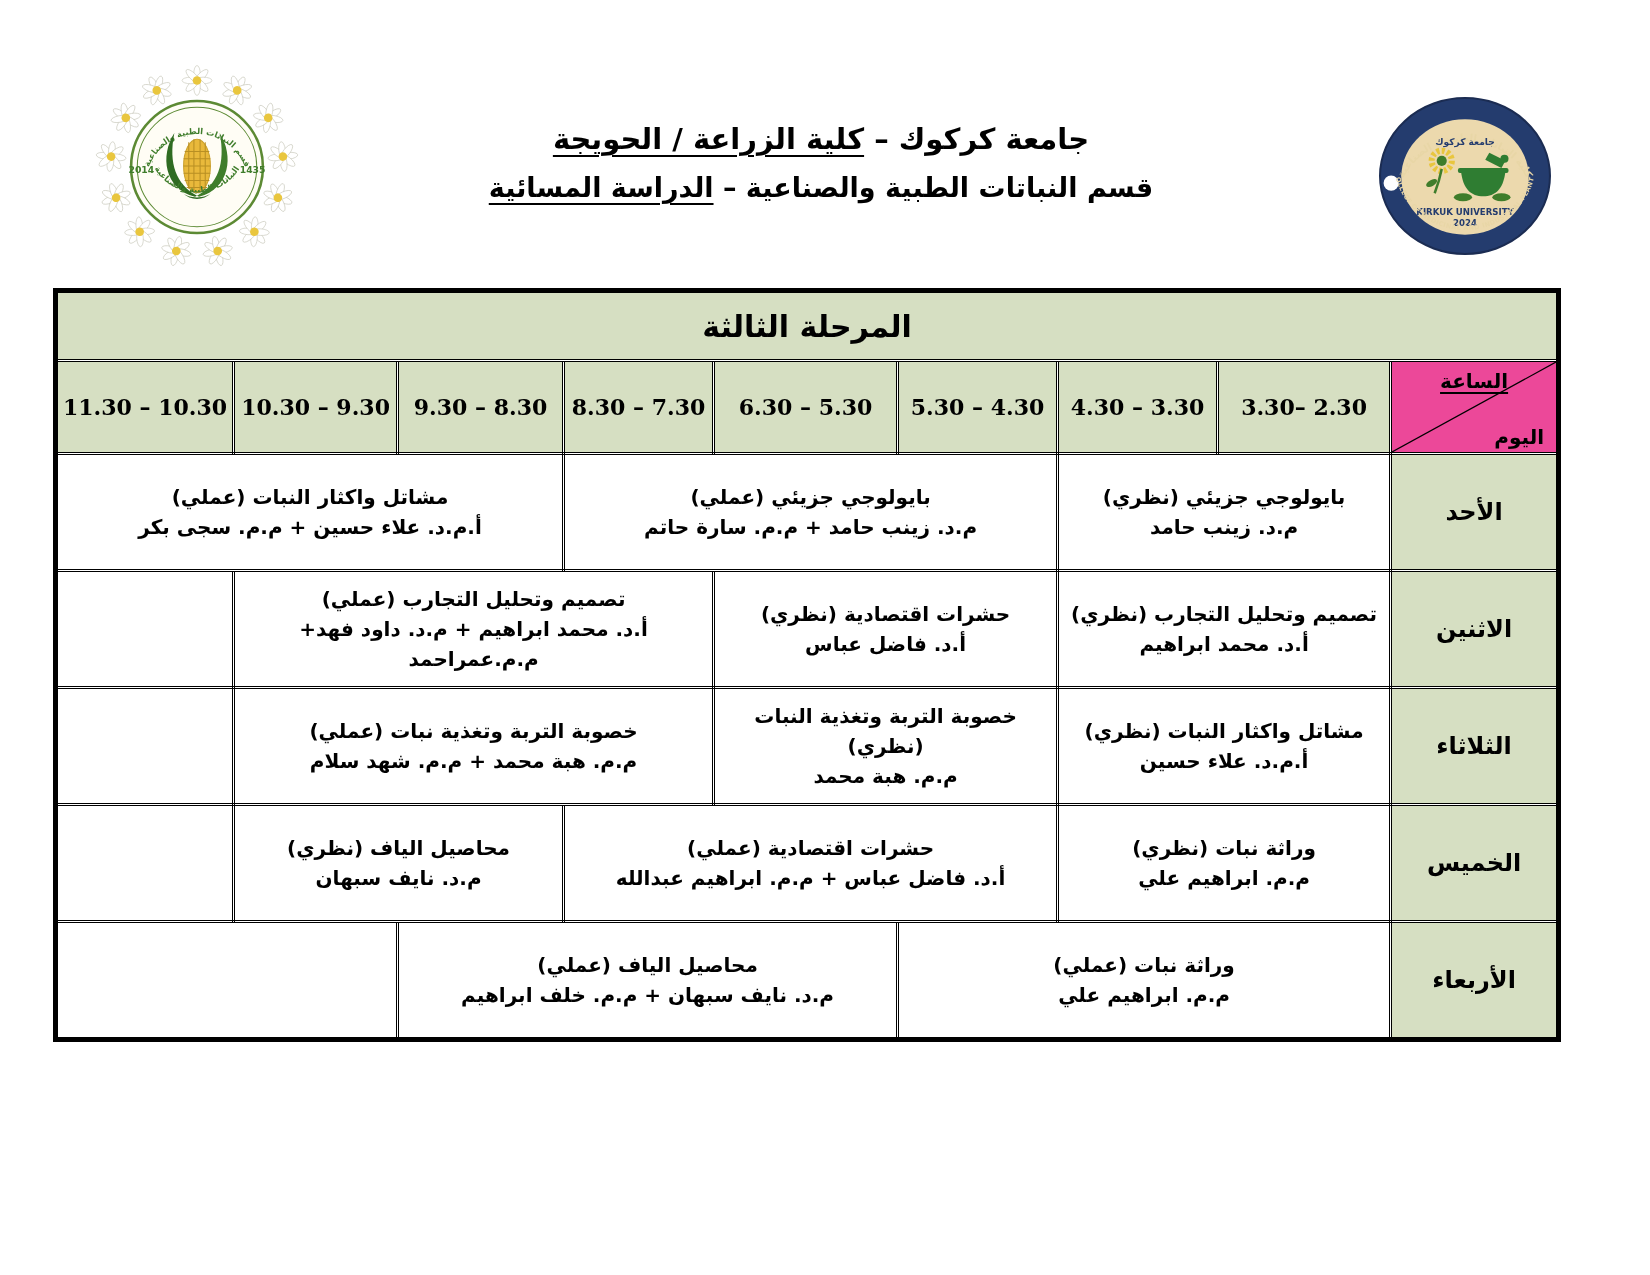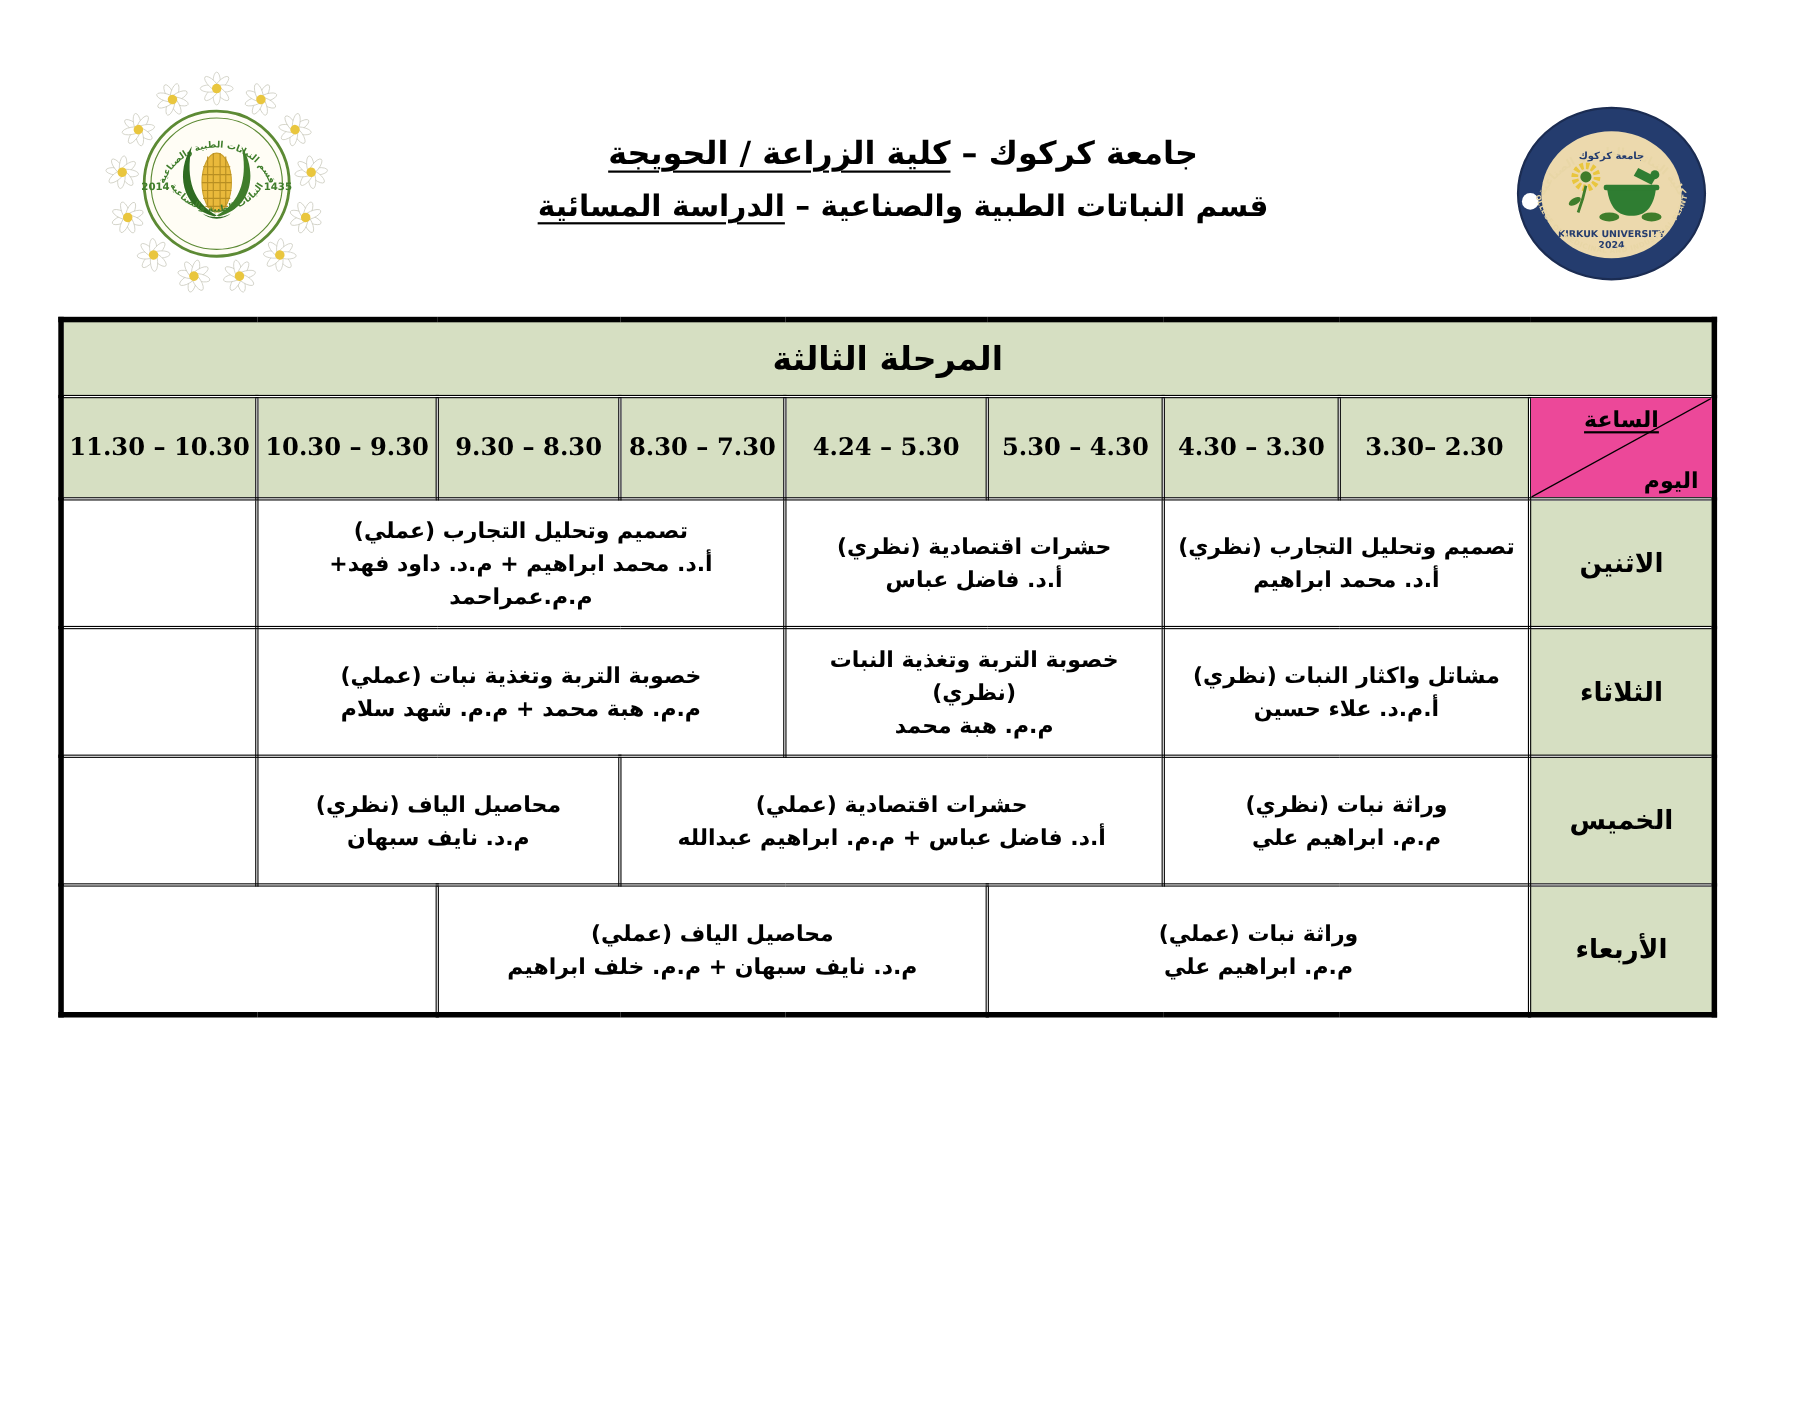--- a/index.html
+++ b/index.html
@@ -288,27 +288,36 @@
               <line x1="0" y1="100" x2="100" y2="0" stroke="#000" stroke-width="1.2" vector-effect="non-scaling-stroke"></line>
             </svg>
             <span class="corner-top">الساعة</span>
             <span class="corner-bottom">اليوم</span>
           </div>
         </td>
 
       <td class="time-cell" dir="ltr">3.30– 2.30</td>
           <td class="time-cell" dir="ltr">4.30 – 3.30</td>
           <td class="time-cell" dir="ltr">5.30 – 4.30</td>
-          <td class="time-cell" dir="ltr">4.24 – 5.30</td>
+          <td class="time-cell" dir="ltr">6.30 – 5.30</td>
           <td class="time-cell" dir="ltr">8.30 – 7.30</td>
           <td class="time-cell" dir="ltr">9.30 – 8.30</td>
           <td class="time-cell" dir="ltr">10.30 – 9.30</td>
           <td class="time-cell" dir="ltr">11.30 – 10.30</td>
         </tr>
 
+    <tr>
+          <td class="day-cell">الأحد</td>
+          <td colspan="2" class="course-cell">بايولوجي جزيئي (نظري)
+م.د. زينب حامد</td>
+          <td colspan="3" class="course-cell">بايولوجي جزيئي (عملي)
+م.د. زينب حامد + م.م. سارة حاتم</td>
+          <td colspan="3" class="course-cell">مشاتل واكثار النبات (عملي)
+أ.م.د. علاء حسين + م.م. سجى بكر</td>
+        </tr>
         <tr>
           <td class="day-cell">الاثنين</td>
           <td colspan="2" class="course-cell">تصميم وتحليل التجارب (نظري)
 أ.د. محمد ابراهيم</td>
           <td colspan="2" class="course-cell">حشرات اقتصادية (نظري)
 أ.د. فاضل عباس</td>
           <td colspan="3" class="course-cell">تصميم وتحليل التجارب (عملي)
 أ.د. محمد ابراهيم + م.د. داود فهد+ م.م.عمراحمد</td>
           <td colspan="1" class="empty-cell"></td>
         </tr>

